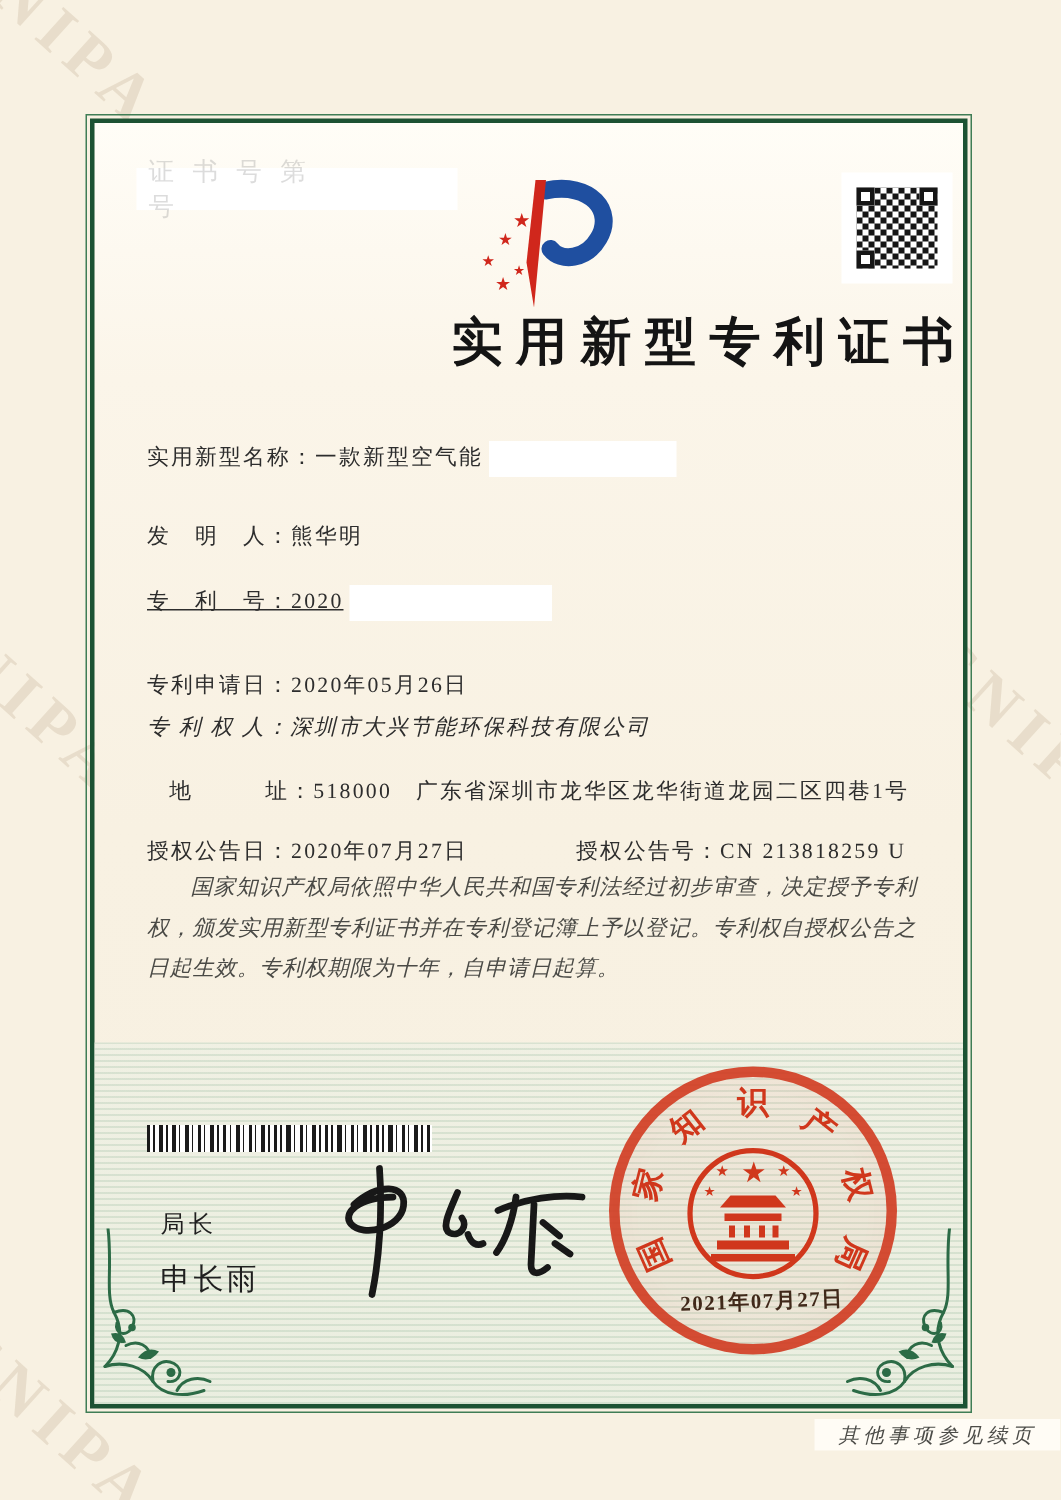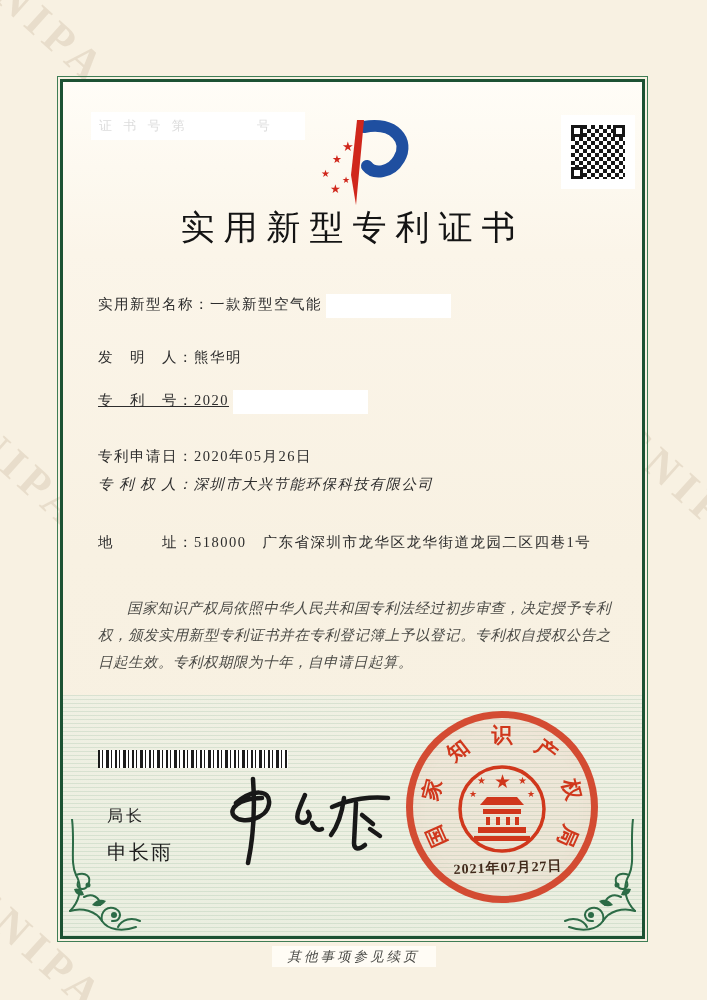--- a/index.html
+++ b/index.html
@@ -36,48 +36,48 @@
   .guilloche{
     position:absolute;left:3px;right:3px;top:616px;bottom:3px;
     background:
       repeating-linear-gradient(0deg,rgba(122,168,136,0.20) 0 1px,rgba(0,0,0,0) 1px 4px),
       linear-gradient(rgba(236,240,228,0.65),rgba(232,238,224,0.85));
   }
   
   .certno{
     position:absolute;left:31px;top:33px;width:214px;height:28px;
     background:#fff;display:flex;align-items:center;padding-left:8px;box-sizing:border-box;
-    font-size:13px;letter-spacing:4px;color:rgba(140,140,140,0.30);
+    font-size:17px;letter-spacing:4px;color:rgba(140,140,140,0.30);
   }
   .logo{position:absolute;left:246px;top:38px;width:110px;height:94px;}
   .qrpad{
     position:absolute;left:501px;top:36px;width:74px;height:74px;background:#fff;
     display:flex;align-items:center;justify-content:center;
   }
   .qr{position:relative;width:54px;height:54px;
     background:repeating-conic-gradient(#161616 0% 25%,#ffffff 0% 50%) 0 0/8px 8px;}
   .qr .f{position:absolute;width:12px;height:12px;border:3px solid #161616;background:#fff;box-sizing:border-box;}
   .qr .f.tl{left:0;top:0;} .qr .f.tr{right:0;top:0;} .qr .f.bl{left:0;bottom:0;}
   .title{
-    position:absolute;left:0;right:0;top:126px;text-align:center;
-    font-size:34px;font-weight:normal;letter-spacing:9px;color:#141414;
+    position:absolute;left:0;right:0;top:126px;text-align:right;
+    font-size:34px;font-weight:bold;letter-spacing:9px;color:#141414;
   }
   
   .row{
     position:absolute;left:38px;right:24px;
     font-size:14.5px;color:#2d2d2d;letter-spacing:1.5px;white-space:nowrap;
   }
   .r1{top:215px;} .r2{top:269px;} .r3{top:311px;text-decoration:underline;} .r4{top:353px;margin-top:15px;}
-  .r5{top:396px;font-style:italic;} .r6{top:454px;} .r7{top:479px;}
+  .r5{top:396px;font-style:italic;} .r6{top:439px;text-align:center;} .r7{top:479px;}
   .redact{display:inline-block;vertical-align:middle;height:24px;background:#ffffff;margin-left:4px;}
   .w125{width:125px;} .w135{width:135px;}
   .gap{display:inline-block;width:72px;}
   
   .legal{
-    position:absolute;left:38px;right:34px;top:516px;
+    position:absolute;left:38px;right:34px;top:500px;
     font-style:italic;font-size:14.5px;line-height:27px;color:#4a4a46;
     letter-spacing:0.5px;text-align:justify;
   }
   .legal p{margin:0;text-indent:2em;}
   
   .barcode{
     position:absolute;left:38px;top:671px;width:190px;height:18px;
     background:repeating-linear-gradient(90deg,
       #1a1a1a 0 2px,#fff 2px 4px,#1a1a1a 4px 5px,#fff 5px 8px,
       #1a1a1a 8px 11px,#fff 11px 13px,#1a1a1a 13px 14px,#fff 14px 17px);
@@ -105,21 +105,21 @@
   
   .flourish{position:absolute;width:82px;height:118px;z-index:2;}
   .fl-left{left:2px;top:740px;}
   .fl-right{right:2px;top:740px;transform:scaleX(-1);}
   
   .pageno{
     position:absolute;left:0;right:0;top:838px;text-align:center;
     font-size:12.5px;letter-spacing:3px;color:#3c3c3c;
   }
   .continuation{
-    position:absolute;left:0;right:0;top:948px;text-align:center;z-index:2;
+    position:absolute;left:0;right:0;top:948px;text-align:right;z-index:2;
     font-size:13.5px;font-style:italic;letter-spacing:3px;color:#4c4c48;
   }
   .continuation span{background:rgba(255,253,246,0.92);padding:3px 16px;}
 </style>
 </head>
 <body>
 
 <div class="wm wm1">CNIPA</div>
 <div class="wm wm2">CNIPA</div>
 <div class="wm wm3">CNIPA</div>
@@ -165,20 +165,23 @@
         <span>专　利　号：</span><span>2020</span><span class="redact w135"></span>
       </div>
       <div class="row r4">
         <span>专利申请日：</span><span>2020年05月26日</span>
       </div>
       <div class="row r5">
         <span>专 利 权 人：</span><span>深圳市大兴节能环保科技有限公司</span>
       </div>
       <div class="row r6">
         <span>地　　　址：</span><span>518000　广东省深圳市龙华区龙华街道龙园二区四巷1号</span>
+      </div>
+      <div class="row r7">
+        <span>授权公告日：</span><span>2020年07月27日</span><span class="gap"></span><span>授权公告号：</span><span>CN 213818259 U</span>
       </div>
 
       <div class="legal">
         <p>国家知识产权局依照中华人民共和国专利法经过初步审查，决定授予专利权，颁发实用新型专利证书并在专利登记簿上予以登记。专利权自授权公告之日起生效。专利权期限为十年，自申请日起算。</p>
       </div>
 
       <div class="barcode"></div>
 
       <div class="signer-title">局长</div>
       <div class="signer-name">申长雨</div>

